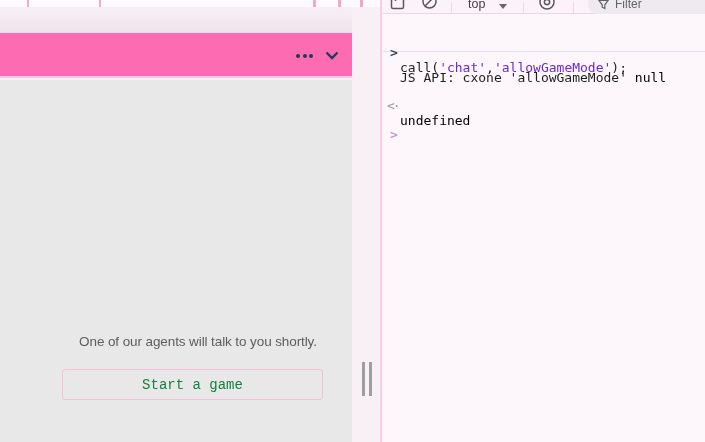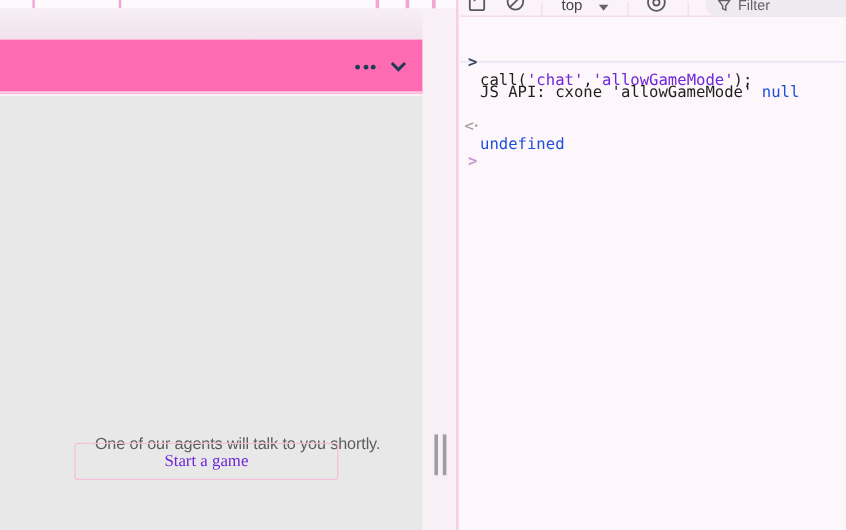--- a/index.html
+++ b/index.html
@@ -19,24 +19,24 @@
   .chat-widget { position:absolute; left:0; top:33px; width:352px; height:409px; }
   .chat-header { position:absolute; left:0; top:0; width:352px; height:45px;
                  background:#fd6bb3; border-bottom:2px solid #fac9e3; }
   .header-controls { position:absolute; right:13px; top:0; height:45px;
                      display:flex; align-items:center; gap:12px; }
   .dots { display:flex; gap:2.5px; align-items:center; cursor:pointer; }
   .dots i { width:4px; height:4px; border-radius:50%; background:#1e3c55; }
   .chev-down { display:flex; align-items:center; cursor:pointer; }
   .chat-body { position:absolute; left:0; top:47px; width:352px; height:362px; background:#e9e8e9; }
   .agent-message { position:absolute; left:0; top:254px; width:396px; text-align:center;
-                   font-size:13.5px; color:#5d5d5d; letter-spacing:-0.1px;margin-top:28px; }
-  .start-game-btn { position:absolute; left:62px; top:289px; width:220px; height:31px;
+                   font-size:13.5px; color:#5d5d5d; letter-spacing:-0.1px; }
+  .start-game-btn { position:absolute; left:62px; top:289px; width:261px; height:31px;
                     border:1px solid #f5bed9; border-radius:3px; background:transparent;
-                    color:#6d28d9; font-size:14px; font-family:Liberation Serif, serif;
+                    color:#15803d; font-size:14px; font-family:Liberation Mono, monospace;
                     cursor:pointer; }
   .resize-handle { position:absolute; left:362px; top:362px; width:11px; height:34px;
                    display:flex; gap:4px; cursor:ew-resize; }
   .resize-handle i { width:3px; height:34px; background:#9e9da0; }
 
   
   .console { position:absolute; left:383px; top:0; width:322px; height:442px;
              background:#fdf6fa; overflow:hidden; }
   .console-toolbar { position:absolute; left:0; top:0; width:322px; height:14px;
                      background:#fbf3f9; border-bottom:1px solid #f0d5e4; }
@@ -61,21 +61,21 @@
   .row-border { position:absolute; left:0; top:51px; width:322px; height:1px; background:#e2e1f4; }
   .c-line { position:absolute; left:0; width:322px; white-space:pre; }
   .l1 { top:30px; }  .l2 { top:55px; }  .l3 { top:83px; }  .l4 { top:112px; }
   .gutter-mark { position:absolute; left:7px; font-weight:bold; }
   .in-chev { color:#33475e; }
   .ret-mark { left:4px; color:#9a9a9a; font-weight:normal; letter-spacing:-2px; }
   .prompt-chev { color:#c59ad1; }
   .code-text { position:absolute; left:17px; }
   .tok-code { color:#1f1f1f; }
   .tok-string { color:#6d28d9; }
-  .tok-muted { color:#1d4ed8; }
+  .tok-muted { color:#000000; }
 </style>
 </head>
 <body>
 
 <div id="root">
 
   <div class="device-area">
     <div class="ruler-strip">
       <i class="ruler-tick" style="left:27px;width:2px"></i>
       <i class="ruler-tick" style="left:99px;width:2px"></i>

